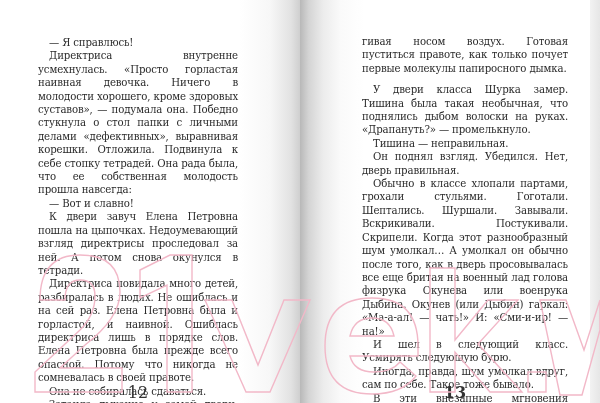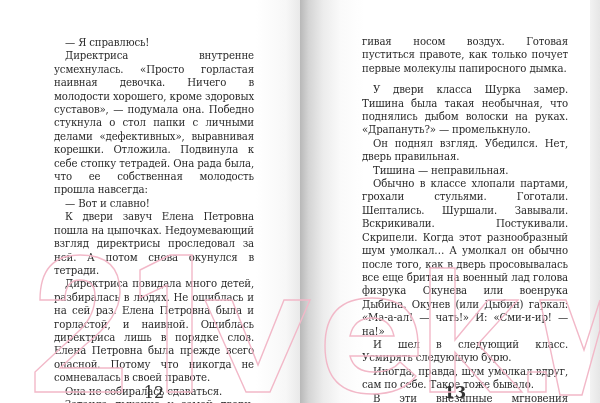--- a/index.html
+++ b/index.html
@@ -5,21 +5,21 @@
   html, body { margin:0; padding:0; }
   body {
     width:600px; height:403px; overflow:hidden; position:relative;
     background:#ffffff;
     font-family: "DejaVu Serif", "Liberation Serif", serif;
     color:#2b2b2b;
   }
   .spread { position:absolute; inset:0; }
   .page { position:absolute; top:0; height:403px; }
   .page-left {
-    left:16px; width:300px;
+    left:0; width:300px;
     background: linear-gradient(to right, #ffffff 0%, #ffffff 80%, #f7f7f7 90%, #e2e2e2 97%, #cfcfcf 100%);
   }
   .page-right {
     left:300px; width:290px;
     background: linear-gradient(to right, #b8b8b8 0%, #d4d4d4 3%, #ececec 8%, #fafafa 14%, #ffffff 22%, #ffffff 100%);
   }
   .right-edge {
     position:absolute; left:590px; top:0; width:10px; height:403px;
     background: linear-gradient(to right, #f2f2f2, #e6e6e6);
   }
@@ -60,22 +60,22 @@
 
     </div>
     <div class="page-num pn-left">12</div>
   </div>
 
   <div class="page page-right">
   </div>
   <div class="text-block right-text">
     <p style="text-indent:0">гивая носом воздух. Готовая пуститься правоте, как только почует первые молекулы папиросного дымка.</p>
     <p class="gap">У двери класса Шурка замер. Тишина была такая необычная, что поднялись дыбом волоски на руках. «Драпануть?» — промелькнуло.</p>
+    <p>Тишина — неправильная.</p>
     <p>Он поднял взгляд. Убедился. Нет, дверь правильная.</p>
-    <p>Тишина — неправильная.</p>
     <p>Обычно в классе хлопали партами, грохали стульями. Гоготали. Шептались. Шуршали. Завывали. Вскрикивали. Постукивали. Скрипели. Когда этот разнообразный шум умолкал… А умолкал он обычно после того, как в дверь просовывалась все еще бритая на военный лад голова физрука Окунева или военрука Дыбина. Окунев (или Дыбин) гаркал: «Ма-а-ал! — чать!» И: «Сми-и-ир! — на!»</p>
     <p>И шел в следующий класс. Усмирять следующую бурю.</p>
     <p>Иногда, правда, шум умолкал вдруг, сам по себе. Такое тоже бывало.</p>
     <p>В эти внезапные мгновения абсолютной тишины доносился голос учителя истории Матвея Ивановича:</p>
 
   </div>
   <div class="page-num pn-right">13</div>
   <div class="right-edge"></div>
 
   <svg class="watermark" viewBox="0 0 600 403" xmlns="http://www.w3.org/2000/svg">

